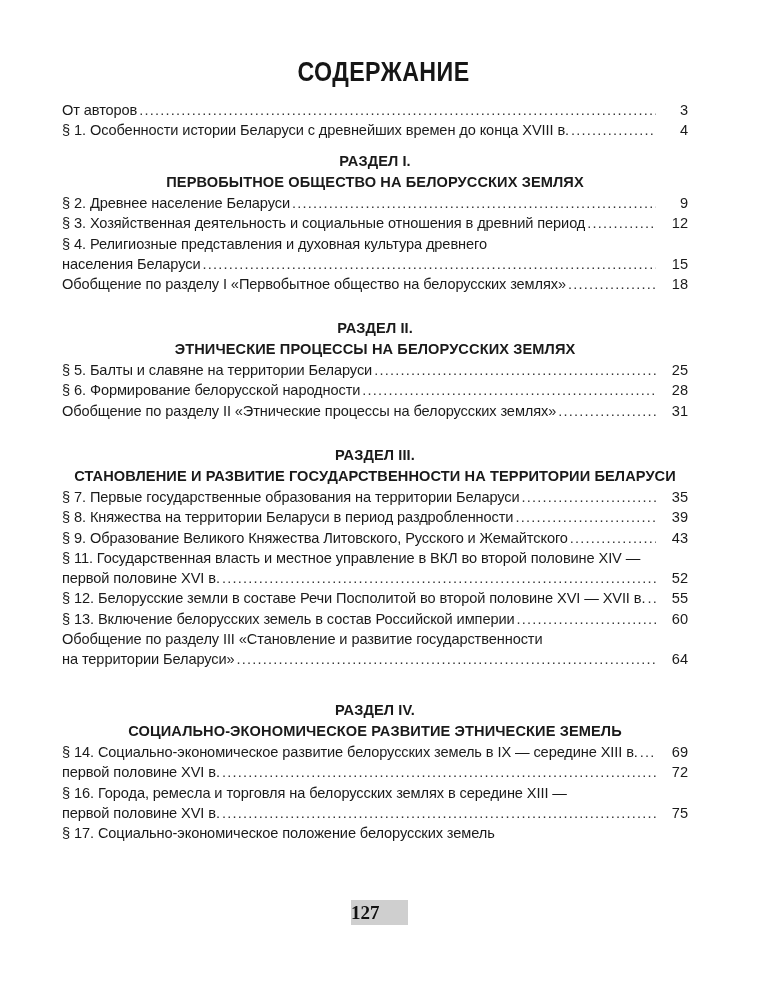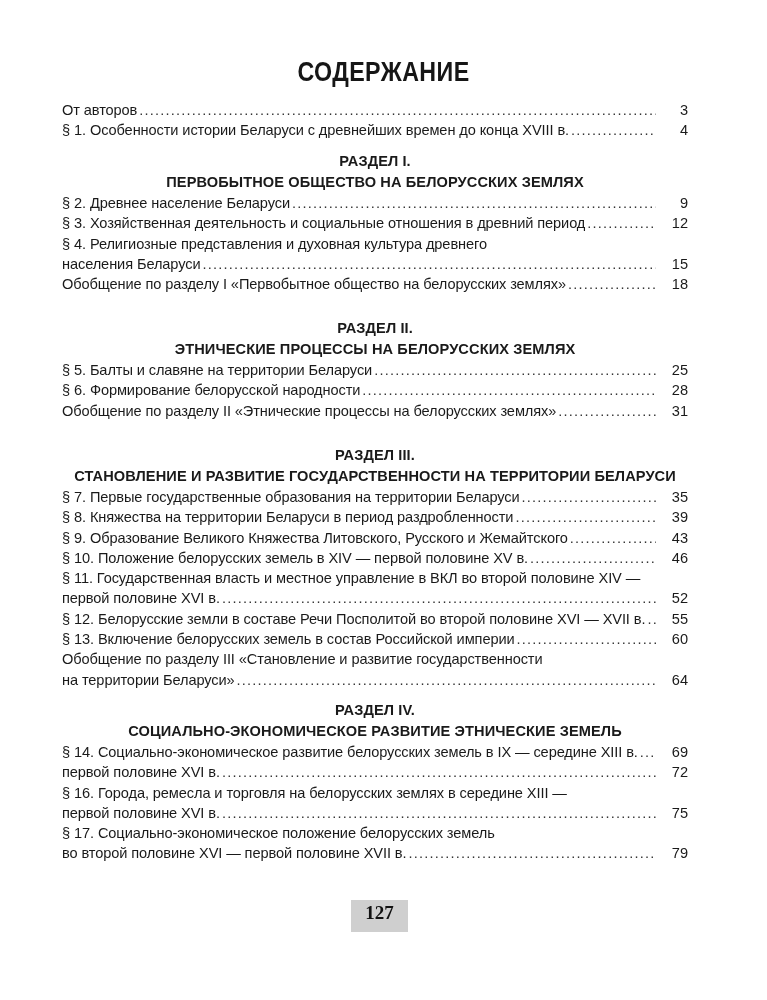--- a/index.html
+++ b/index.html
@@ -30,22 +30,22 @@
   .entry .leader::before {
     content: "....................................................................................................................................................................................................";
   }
   .entry .page { flex: 0 0 30px; text-align: right; }
   .entry.cont-line { display: block; }
   .section-head {
     text-align: center; font-weight: bold; font-size: 14.6px;
     line-height: 21px; letter-spacing: 0.1px;
   }
   .page-number {
-    position: absolute; left: 351px; top: 900px; width: 57px; height: 32px;
-    background: #cfcfcf; text-align: center;
+    position: absolute; left: 351px; top: 900px; width: 57px; height: 25px;
+    background: #cfcfcf; text-align: left;
     font-family: "Liberation Serif", "DejaVu Serif", serif;
     font-weight: bold; font-size: 19px; line-height: 26px; color: #111;
   }
 </style>
 </head>
 <body>
 
 <div class="page-title">СОДЕРЖАНИЕ</div>
 
 <div class="toc" style="top:100px;">
@@ -120,25 +120,20 @@
   <div class="entry">
     <span class="text">§ 8. Княжества на территории Беларуси в период раздробленности</span>
     <span class="leader"></span>
     <span class="page">39</span>
   </div>
   <div class="entry">
     <span class="text">§ 9. Образование Великого Княжества Литовского, Русского и Жемайтского</span>
     <span class="leader"></span>
     <span class="page">43</span>
   </div>
-  <div class="entry">
-    <span class="text">§ 10. Положение белорусских земель в XIV — первой половине XV в.</span>
-    <span class="leader"></span>
-    <span class="page">46</span>
-  </div>
   <div>
     <div class="entry cont-line"><span class="text">§ 11. Государственная власть и местное управление в ВКЛ во второй половине XIV —</span></div>
     <div class="entry">
       <span class="text">первой половине XVI в.</span>
       <span class="leader"></span>
       <span class="page">52</span>
     </div>
   </div>
   <div class="entry">
     <span class="text">§ 12. Белорусские земли в составе Речи Посполитой во второй половине XVI — XVII в.</span>
@@ -178,21 +173,16 @@
   <div>
     <div class="entry cont-line"><span class="text">§ 16. Города, ремесла и торговля на белорусских землях в середине XIII —</span></div>
     <div class="entry">
       <span class="text">первой половине XVI в.</span>
       <span class="leader"></span>
       <span class="page">75</span>
     </div>
   </div>
   <div>
     <div class="entry cont-line"><span class="text">§ 17. Социально-экономическое положение белорусских земель</span></div>
-    <div class="entry">
-      <span class="text">во второй половине XVI — первой половине XVII в.</span>
-      <span class="leader"></span>
-      <span class="page">79</span>
-    </div>
   </div>
 </div>
 
 <div class="page-number">127</div>
 
 </body></html>

